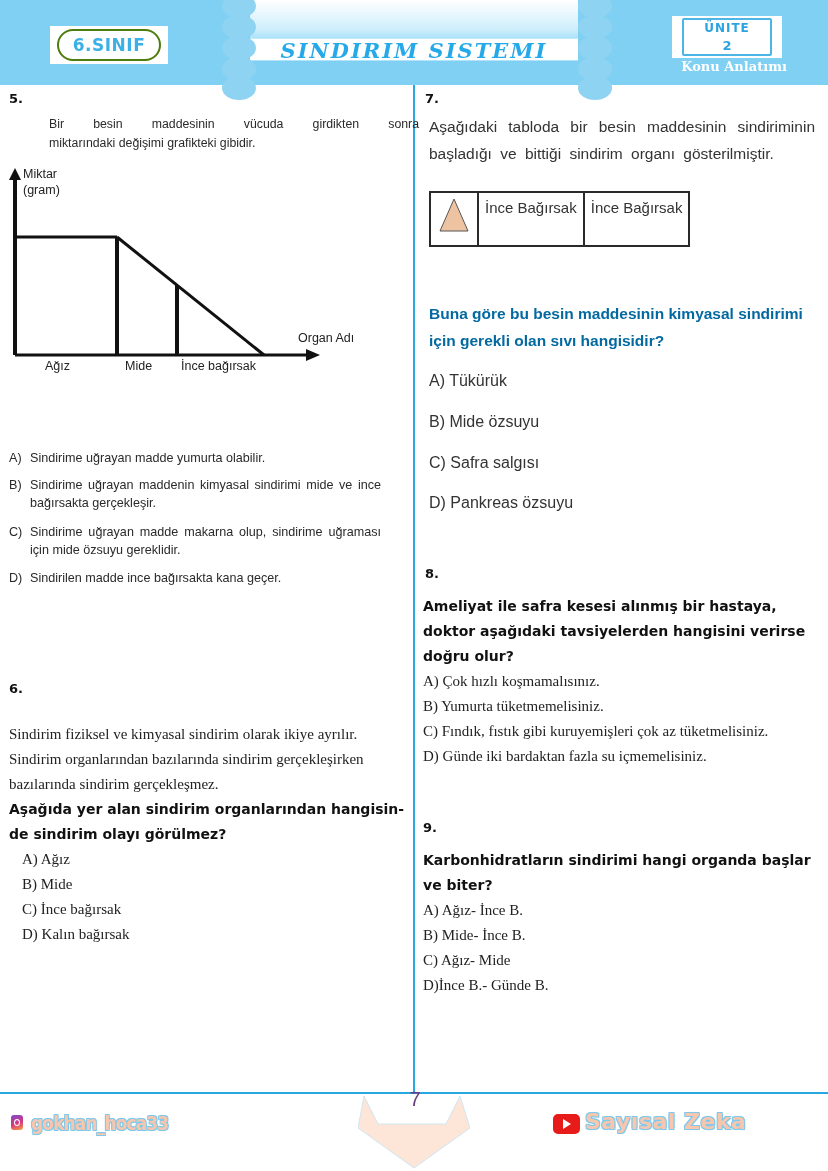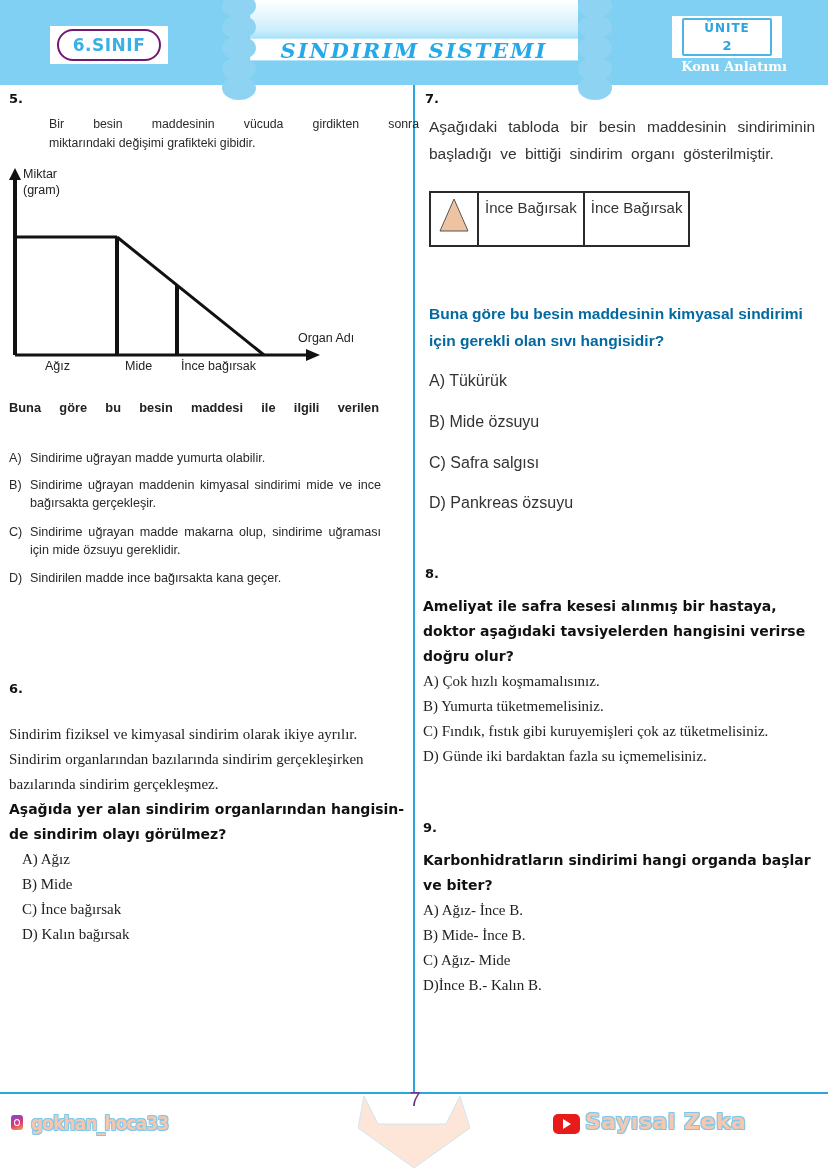--- a/index.html
+++ b/index.html
@@ -3,21 +3,21 @@
 <meta charset="utf-8">
 <style>
   * { box-sizing: border-box; margin: 0; padding: 0; }
   html, body { width: 828px; height: 1171px; background: #ffffff; overflow: hidden; }
   body { position: relative; font-family: "Liberation Sans", sans-serif; color: #1a1a1a; }
 
   
   .header { position: absolute; left: 0; top: 0; width: 828px; height: 85px; background: #7fd0f3; }
   .header-left { position: absolute; left: 0; top: 0; width: 228px; height: 85px; background: #7fd0f3; }
   .grade-box { position: absolute; left: 50px; top: 26px; width: 118px; height: 38px; background: #ffffff; }
-  .grade-pill { position: absolute; left: 7px; top: 3px; width: 104px; height: 32px; border: 2px solid #701a75; border-radius: 16px;
+  .grade-pill { position: absolute; left: 7px; top: 3px; width: 104px; height: 32px; border: 2px solid #4d7c0f; border-radius: 16px;
     display: flex; align-items: center; justify-content: center;
     font-family: "DejaVu Sans", sans-serif; font-weight: bold; font-size: 17px; color: #3ab0e6; letter-spacing: 0.5px; }
   .scallops { position: absolute; top: 0; width: 30px; height: 85px; }
   .scallops .c { position: absolute; width: 34px; height: 24px; border-radius: 50%; background: #8fd3f2; }
   .scallops.left { left: 222px; }
   .scallops.right { left: 578px; }
   .title-band { position: absolute; left: 250px; top: 0; width: 328px; height: 85px;
     background: linear-gradient(#ffffff 0%, #cdeefb 35%, #a9e2f8 45%, #ffffff 46%, #ffffff 70%, #7fd0f3 72%); }
   .title-text { position: absolute; left: 250px; top: 38px; width: 328px; text-align: center;
     font-family: "DejaVu Serif", serif; font-style: italic; font-weight: bold; font-size: 21px; color: #26a9e8; letter-spacing: 2px; }
@@ -146,21 +146,20 @@
   </svg>
   <div class="ax-label" style="left:15px;top:2px">Miktar</div>
   <div class="ax-label" style="left:15px;top:18px">(gram)</div>
   <div class="ax-label" style="left:290px;top:166px">Organ Adı</div>
   <div class="ax-label" style="left:37px;top:194px">Ağız</div>
   <div class="ax-label" style="left:117px;top:194px">Mide</div>
   <div class="ax-label" style="left:173px;top:194px">İnce bağırsak</div>
 </div>
 
 <div class="abs q5-question">
-  <div class="justify">Buna göre bu besin maddesi ile ilgili verilen</div>
 </div>
 
 <div class="q5-opt" style="top:449px">
   <span class="k">A)</span>
   <span class="v">Sindirime uğrayan madde yumurta olabilir.</span>
 </div>
 <div class="q5-opt justify-block" style="top:476px">
   <span class="k">B)</span>
   <span class="v" style="text-align:justify">Sindirime uğrayan maddenin kimyasal sindirimi mide ve ince bağırsakta gerçekleşir.</span>
 </div>
@@ -232,21 +231,21 @@
 
 <div class="qnum" style="left:423px;top:820px">9.</div>
 <div class="abs txt-bold q9-q">
   <div>Karbonhidratların sindirimi hangi organda başlar</div>
   <div>ve biter?</div>
 </div>
 <div class="abs txt-serif q9-opts">
   <div>A) Ağız- İnce B.</div>
   <div>B) Mide- İnce B.</div>
   <div>C) Ağız- Mide</div>
-  <div>D)İnce B.- Kalın B.</div>
+  <div>D)İnce B.- Günde B.</div>
 </div>
 
 <svg class="arrow" viewBox="0 0 112 75">
   <polygon points="6,2 20,30 88,30 102,2 112,34 56,74 0,34" fill="#fde5d8" stroke="#cfe6f2" stroke-width="1"></polygon>
 </svg>
 <div class="page-num">7</div>
 
 <div class="insta-icon"></div>
 <div class="brand-text insta-name">gokhan_hoca33</div>
 <div class="yt-icon"></div>

